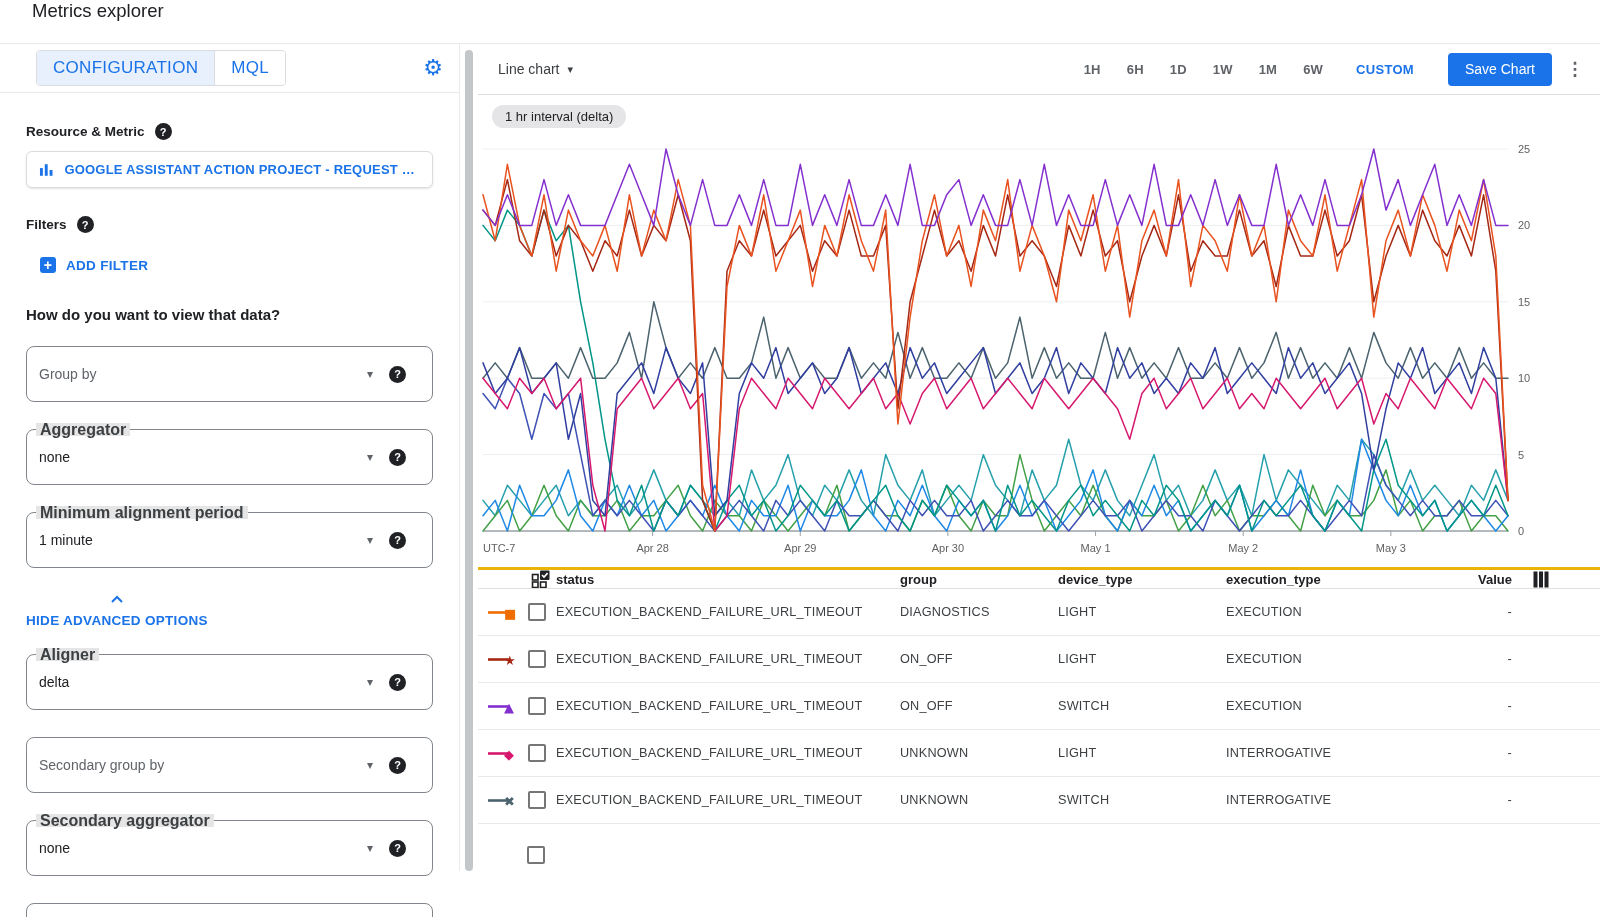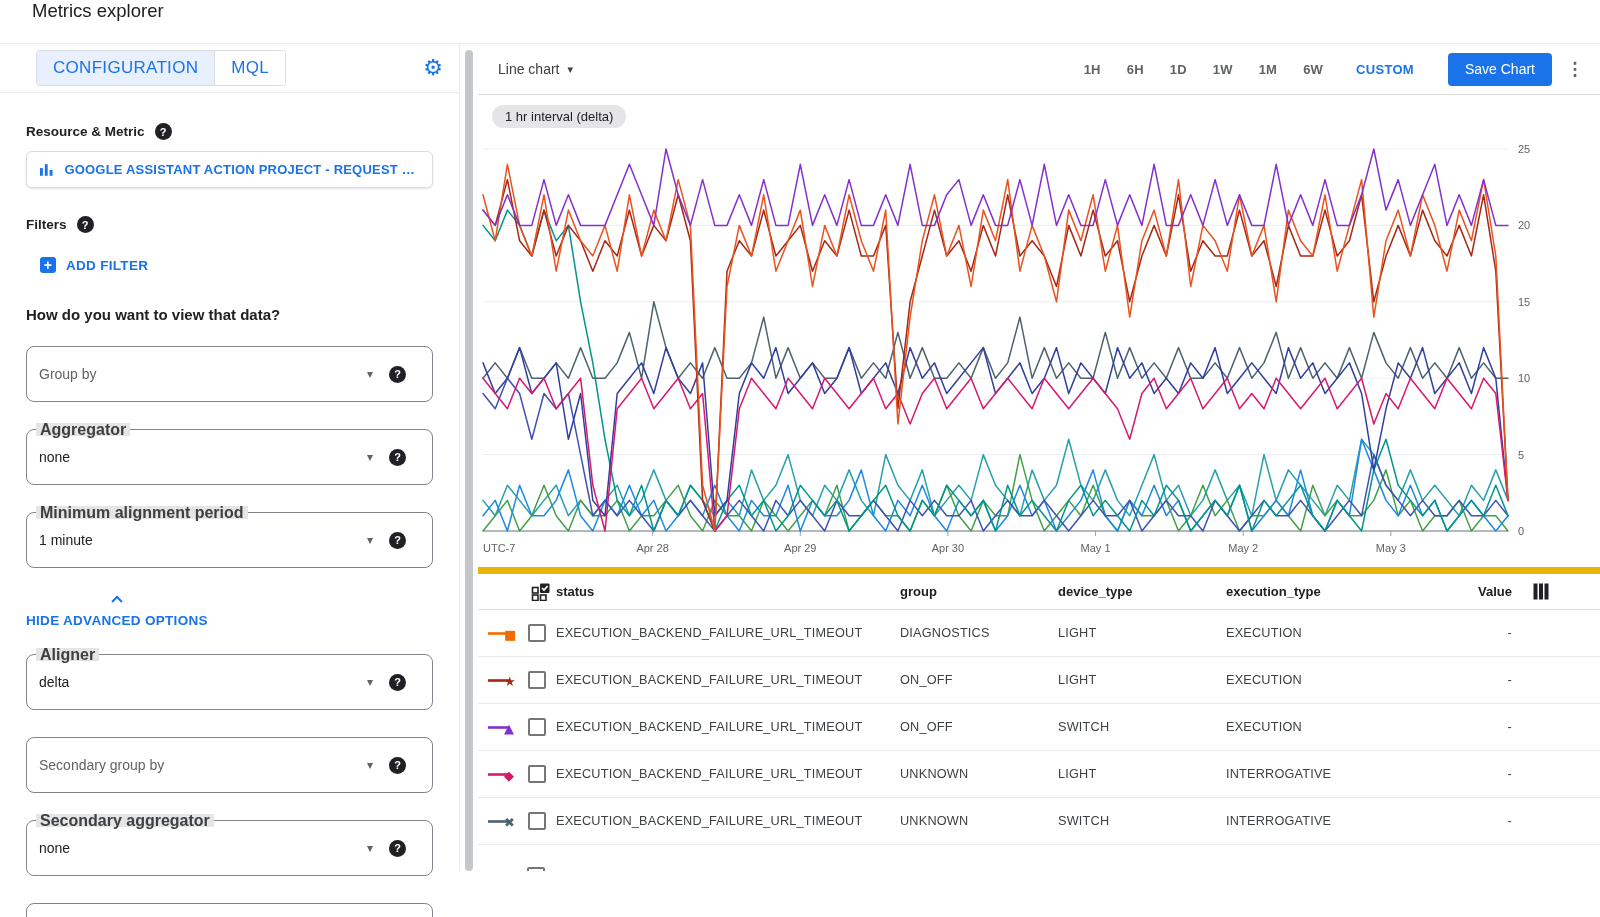--- a/index.html
+++ b/index.html
@@ -59,21 +59,21 @@
   .save-btn { background:#1a73e8; color:#fff; border:none; border-radius:4px; font-family:inherit; font-size:14px; font-weight:500; height:33px; padding:0 17px; margin-left:20px; cursor:pointer; }
   .kebab { background:none; border:none; color:#5f6368; font-size:18px; font-weight:700; margin-left:14px; cursor:pointer; }
 
   .chart-wrap { position:relative; height:472px; flex:none; }
   .chip { position:absolute; left:14px; top:10px; background:#e5e5e7; border-radius:12px; padding:4px 13px; font-size:13px; color:#202124; z-index:2; }
   #chart-svg { position:absolute; left:0; top:0; }
 
   
   .tablewrap { flex:1; overflow:hidden; }
   .tgrid { display:grid; grid-template-columns:78px 344px 158px 168px 230px 56px 1fr; align-items:center; }
-  .thead { height:43px; border-top:7px solid #eab308; border-bottom:1px solid #e0e0e0; }
+  .thead { height:22px; border-top:3px solid #eab308; border-bottom:1px solid #e0e0e0; }
   .thead .hcell { font-size:13px; font-weight:700; color:#202124; }
   .hval { text-align:right; }
   .hicon-cell { display:flex; justify-content:flex-end; padding-right:6px; }
   .cols-cell { display:flex; padding-left:21px; }
   .trow { height:47px; border-bottom:1px solid #e8eaed; }
   .tcell { font-size:12.7px; color:#3c4043; letter-spacing:.2px; }
   .tval { text-align:right; }
   .mkcell { display:flex; align-items:center; gap:8px; padding-left:10px; }
   .cbox { width:18px; height:18px; border:2px solid #747775; border-radius:2px; background:#fff; flex:none; cursor:pointer; }
   .partial { height:32px; display:flex; padding-left:49px; }

